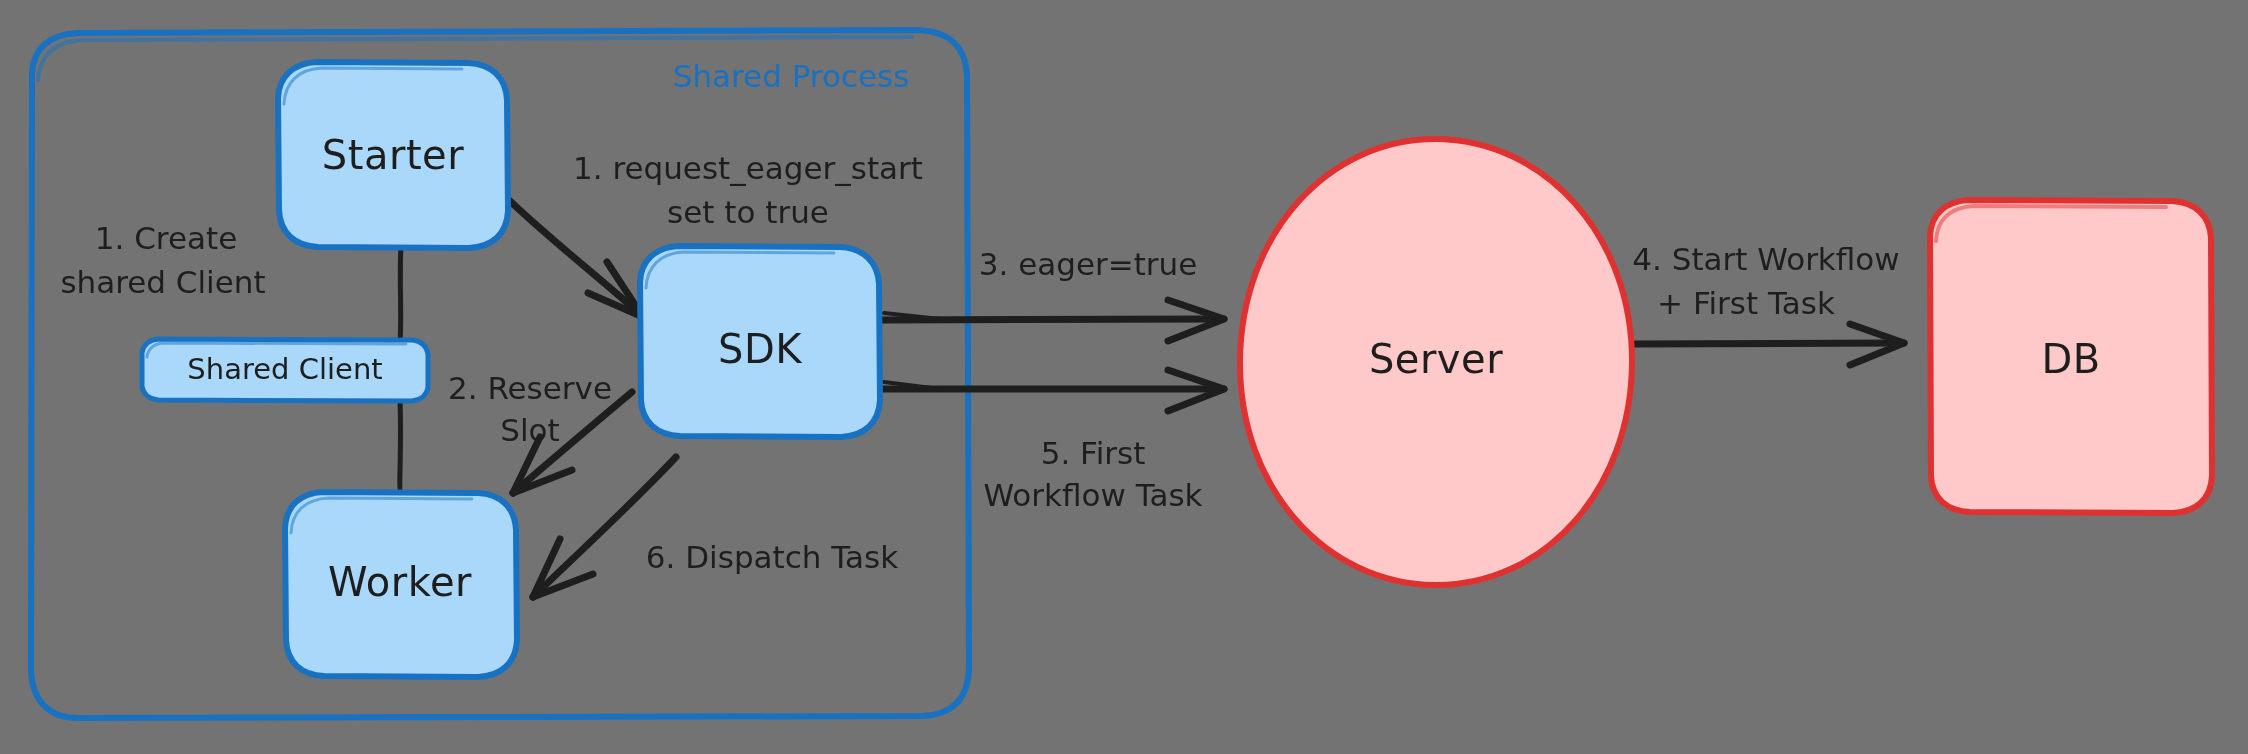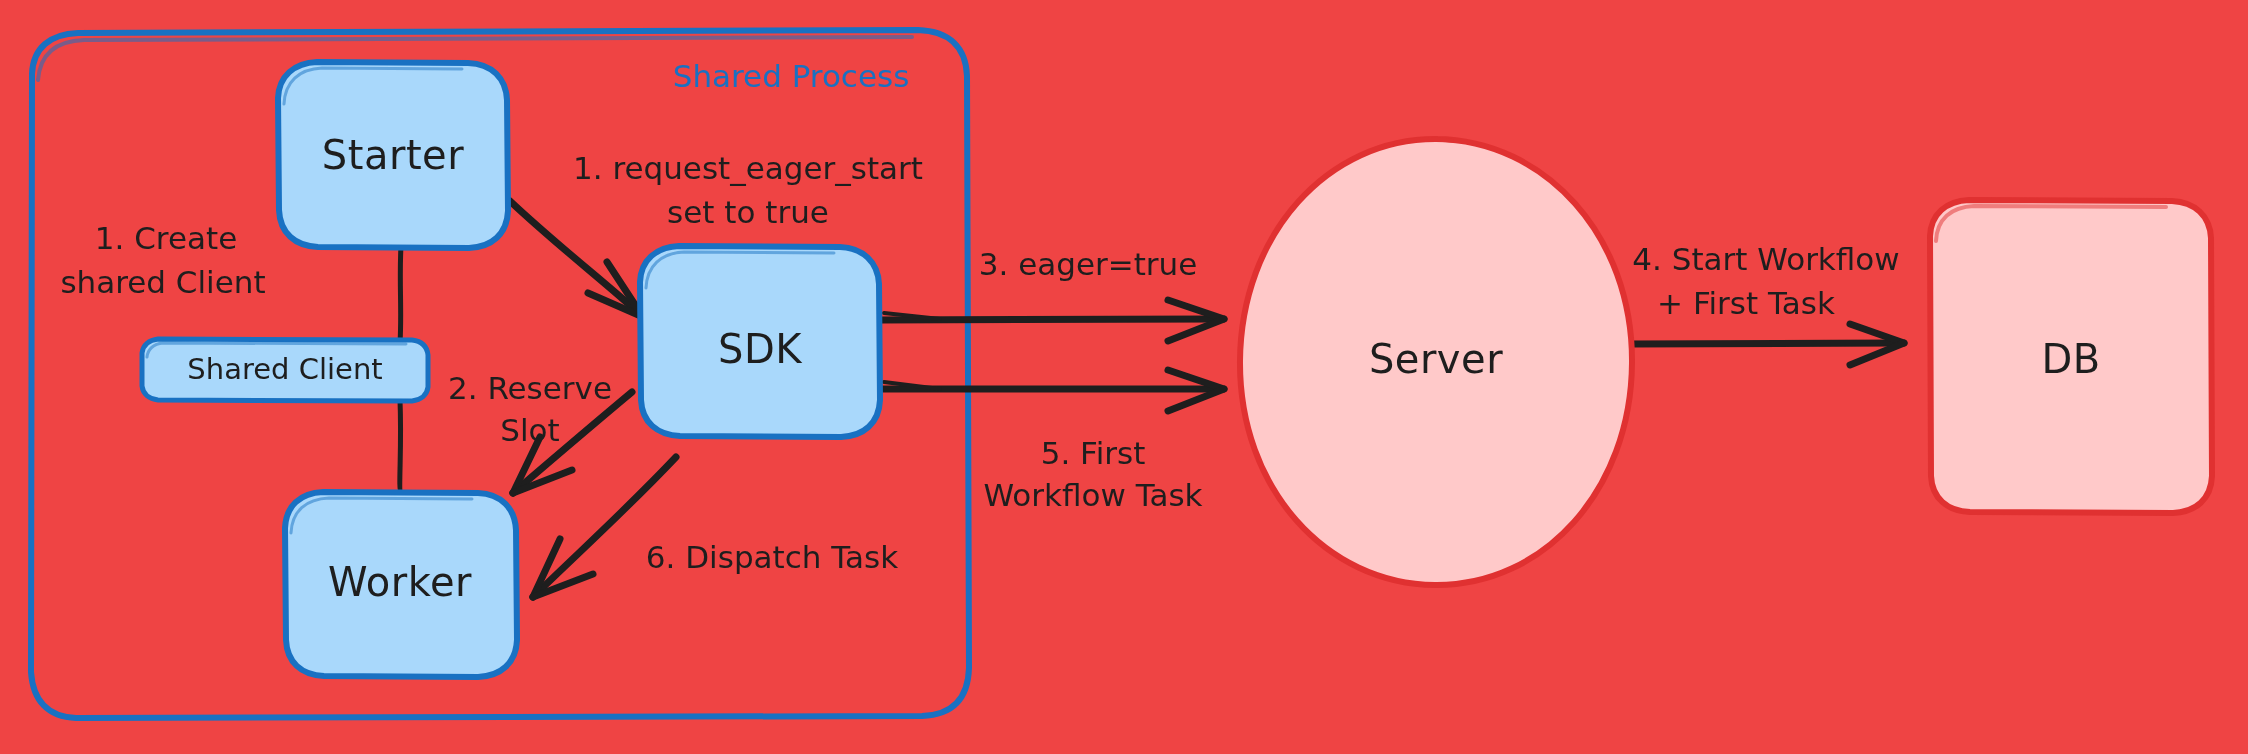--- a/index.html
+++ b/index.html
@@ -8,21 +8,21 @@
     padding: 0;
     background: #ffffff;
   }
   body {
     font-family: "DejaVu Sans", sans-serif;
   }
   #canvas-wrap {
     position: relative;
     width: 2248px;
     height: 754px;
-    background: #ef4444;
+    background: #737373;
     overflow: hidden;
   }
   svg#diagram {
     display: block;
     width: 2248px;
     height: 754px;
   }
   .shape-fill-blue { fill: #a9d8fb; }
   .shape-fill-red  { fill: #ffc9c9; }
   .stroke-blue {

